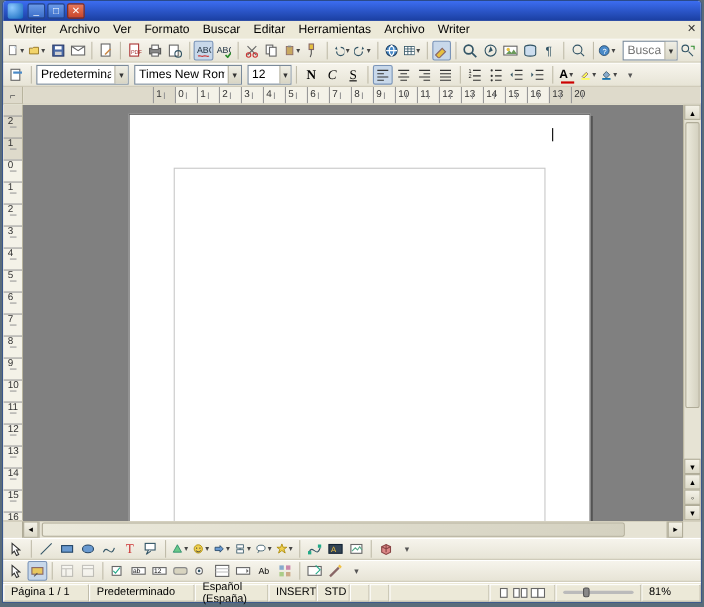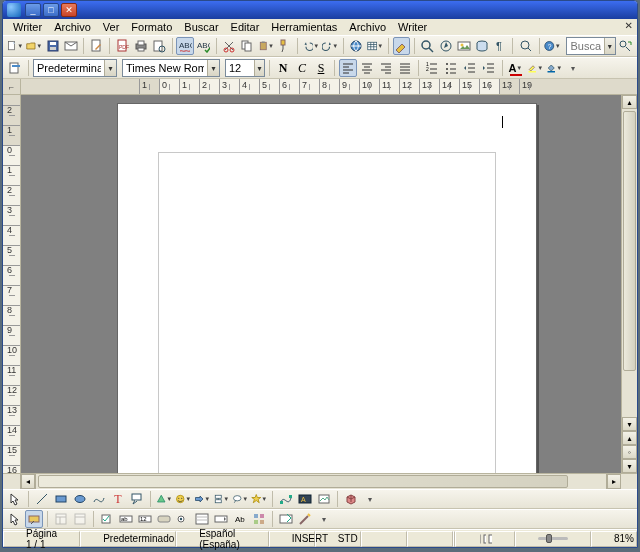--- a/index.html
+++ b/index.html
@@ -50,21 +50,21 @@
   .sbtn { height: 14px; background: linear-gradient(#f4f2e8,#dcd9c8); border: 1px solid #b0ac98; font-size:8px; display:flex;align-items:center;justify-content:center;cursor:pointer;}
   .thumb { position: absolute; left: 1px; right: 1px; background: linear-gradient(to right,#eceadc,#d4d1c0); border:1px solid #b0ac98; border-radius:2px;}
   .hscroll { height: 16px; background: #e6e3d4; display:flex; border-top:1px solid #b8b49e;}
   .hscroll .track { flex:1; position:relative; border-left:1px solid #b0ac98; border-right:1px solid #b0ac98;}
   .hscroll .sbtn { width:14px; height:auto; }
   .hscroll .thumb { top:1px; bottom:1px; }
   
   .toolbar.low { height: 20px; }
   
   .statusbar { height: 18px; background: #ece9d8; border-top: 1px solid #fff; display: flex; font-size: 10px; align-items:center;}
-  .statusbar .cell { border: 1px solid #c0bcaa; border-top-color:#fff; border-left-color:#fff; height:16px; padding:1px 22px; display:flex; align-items:center; margin-right:0;}
+  .statusbar .cell { border: 1px solid #c0bcaa; border-top-color:#fff; border-left-color:#fff; height:16px; padding:1px 6px; display:flex; align-items:center; margin-right:0;}
   .statusbar .spring { flex:1; border:1px solid #c0bcaa; border-top-color:#fff; border-left-color:#fff; height:16px;}
 </style>
 </head>
 <body>
 
 <div class="window">
 
   <div class="titlebar">
     <div class="appicon"></div>
     <div class="winbtns">
@@ -452,21 +452,21 @@
         <div class="mark" style="left: 448px; height: 6px; top: 5px;"></div>
         <div class="mark" style="left: 458px;">
           <span>16</span>
         </div>
         <div class="mark" style="left: 468px; height: 6px; top: 5px;"></div>
         <div class="mark" style="left: 478px;">
           <span>13</span>
         </div>
         <div class="mark" style="left: 488px; height: 6px; top: 5px;"></div>
         <div class="mark" style="left: 498px;">
-          <span>19</span>
+          <span>20</span>
         </div>
         <div class="mark" style="left: 508px; height: 6px; top: 5px;"></div>
       </div>
   </div>
 
   <div class="workarea">
     <div class="v-ruler" id="vruler">
         <div class="neg" style="top: 0px; height: 50px;"></div>
         <div class="vmark" style="top: 10px;">
           <span>2</span>
@@ -773,21 +773,21 @@
           <path d="M2 12l8-8" stroke="#866" stroke-width="2"></path>
           <path d="M10 2l2 2" stroke="#f0c040" stroke-width="2"></path>
         </svg>
       </div>
     <div class="tbtn" style="font-size:8px;color:#555">▾</div>
   </div>
 
   <div class="statusbar">
     <div class="cell" style="width:78px">Página 1 / 1</div>
     <div class="cell" style="width:96px">Predeterminado</div>
-    <div class="cell" style="width:95px">Español (España)</div>
+    <div class="cell" style="width:67px">Español (España)</div>
     <div class="cell" style="width:44px">INSERT</div>
     <div class="cell" style="width:30px">STD</div>
     <div class="cell" style="width:18px"></div>
     <div class="cell" style="width:18px"></div>
     <div class="spring"></div>
     <div class="cell" style="width:60px;gap:2px">
       <svg width="12" height="10">
           <rect x="3" y="1" width="6" height="8" fill="#fff" stroke="#666"></rect>
         </svg>
       <svg width="14" height="10">
@@ -797,16 +797,16 @@
       <svg width="14" height="10">
           <rect x="1" y="1" width="6" height="8" fill="#fff" stroke="#666"></rect>
           <rect x="7" y="1" width="6" height="8" fill="#fff" stroke="#666"></rect>
         </svg>
     </div>
     <div class="cell" style="width:78px;position:relative">
       <div style="width:100%;height:3px;background:#bbb;position:relative;border-radius:2px">
         <div style="position:absolute;left:28%;top:-3px;width:6px;height:9px;background:#888;border:1px solid #555;border-radius:2px"></div>
       </div>
     </div>
-    <div class="cell" style="width:32px">81%</div>
+    <div class="cell" style="width:54px">81%</div>
   </div>
 
 </div>
 
 </body></html>

